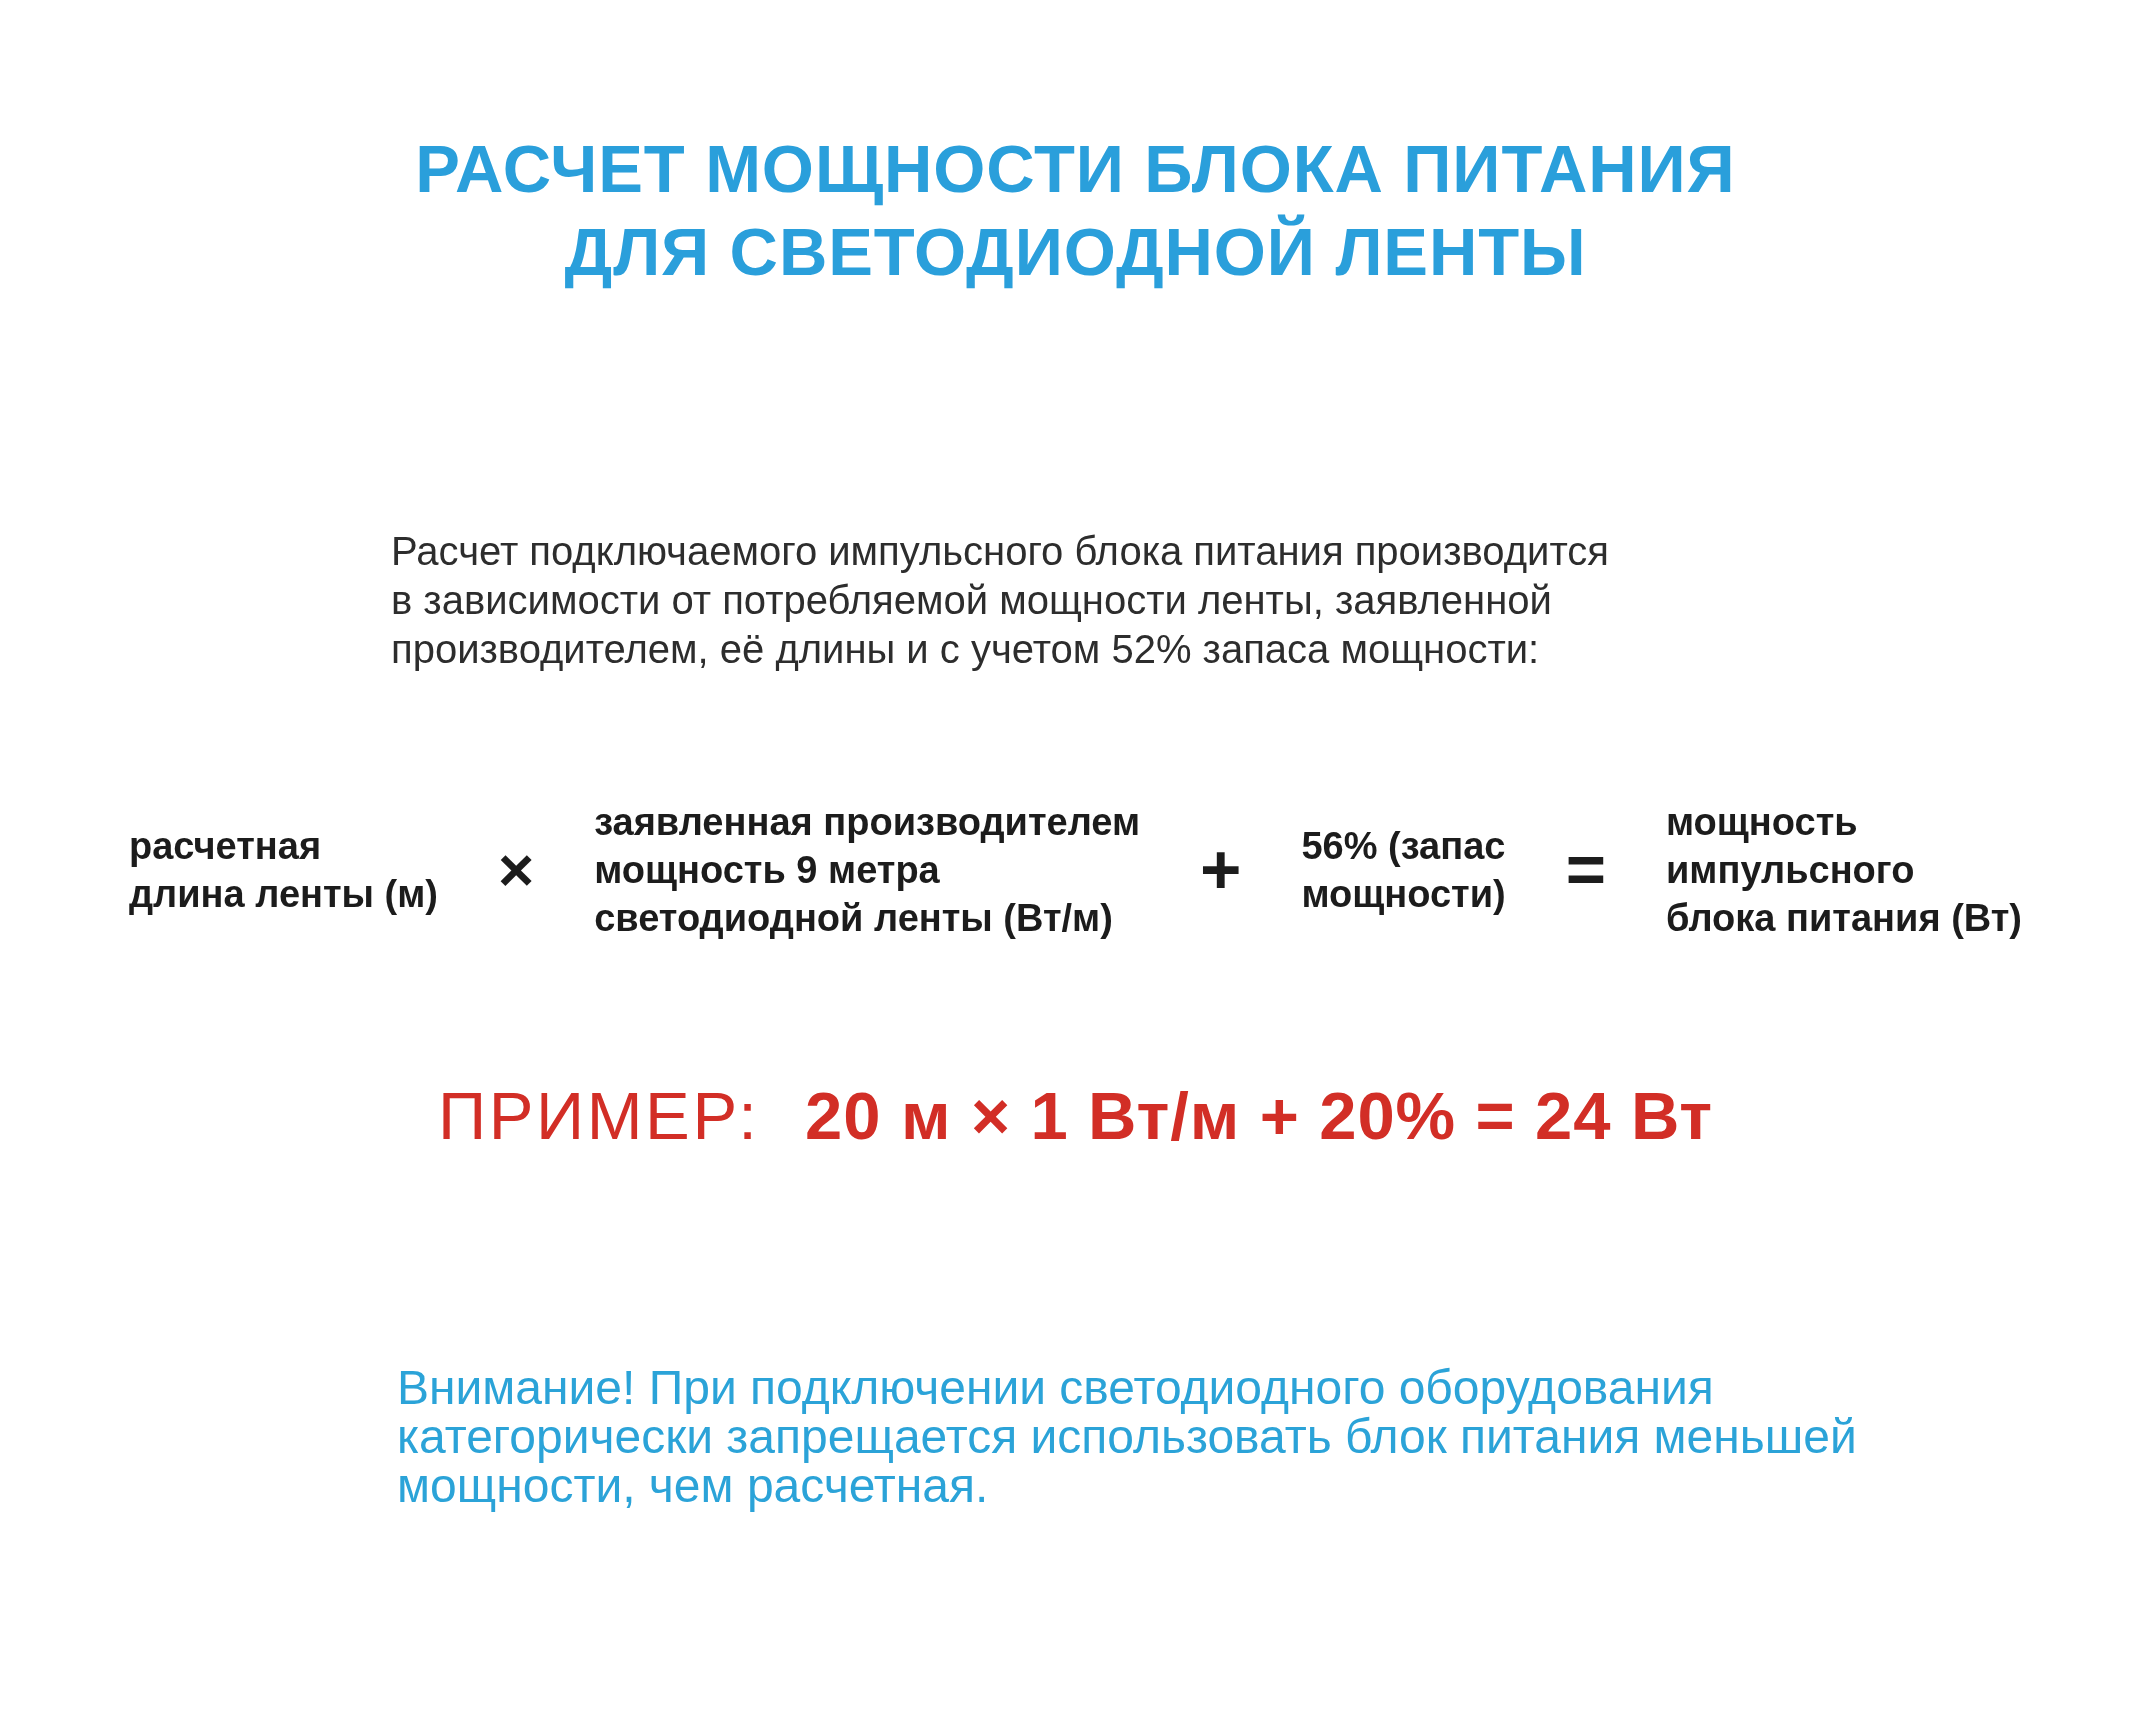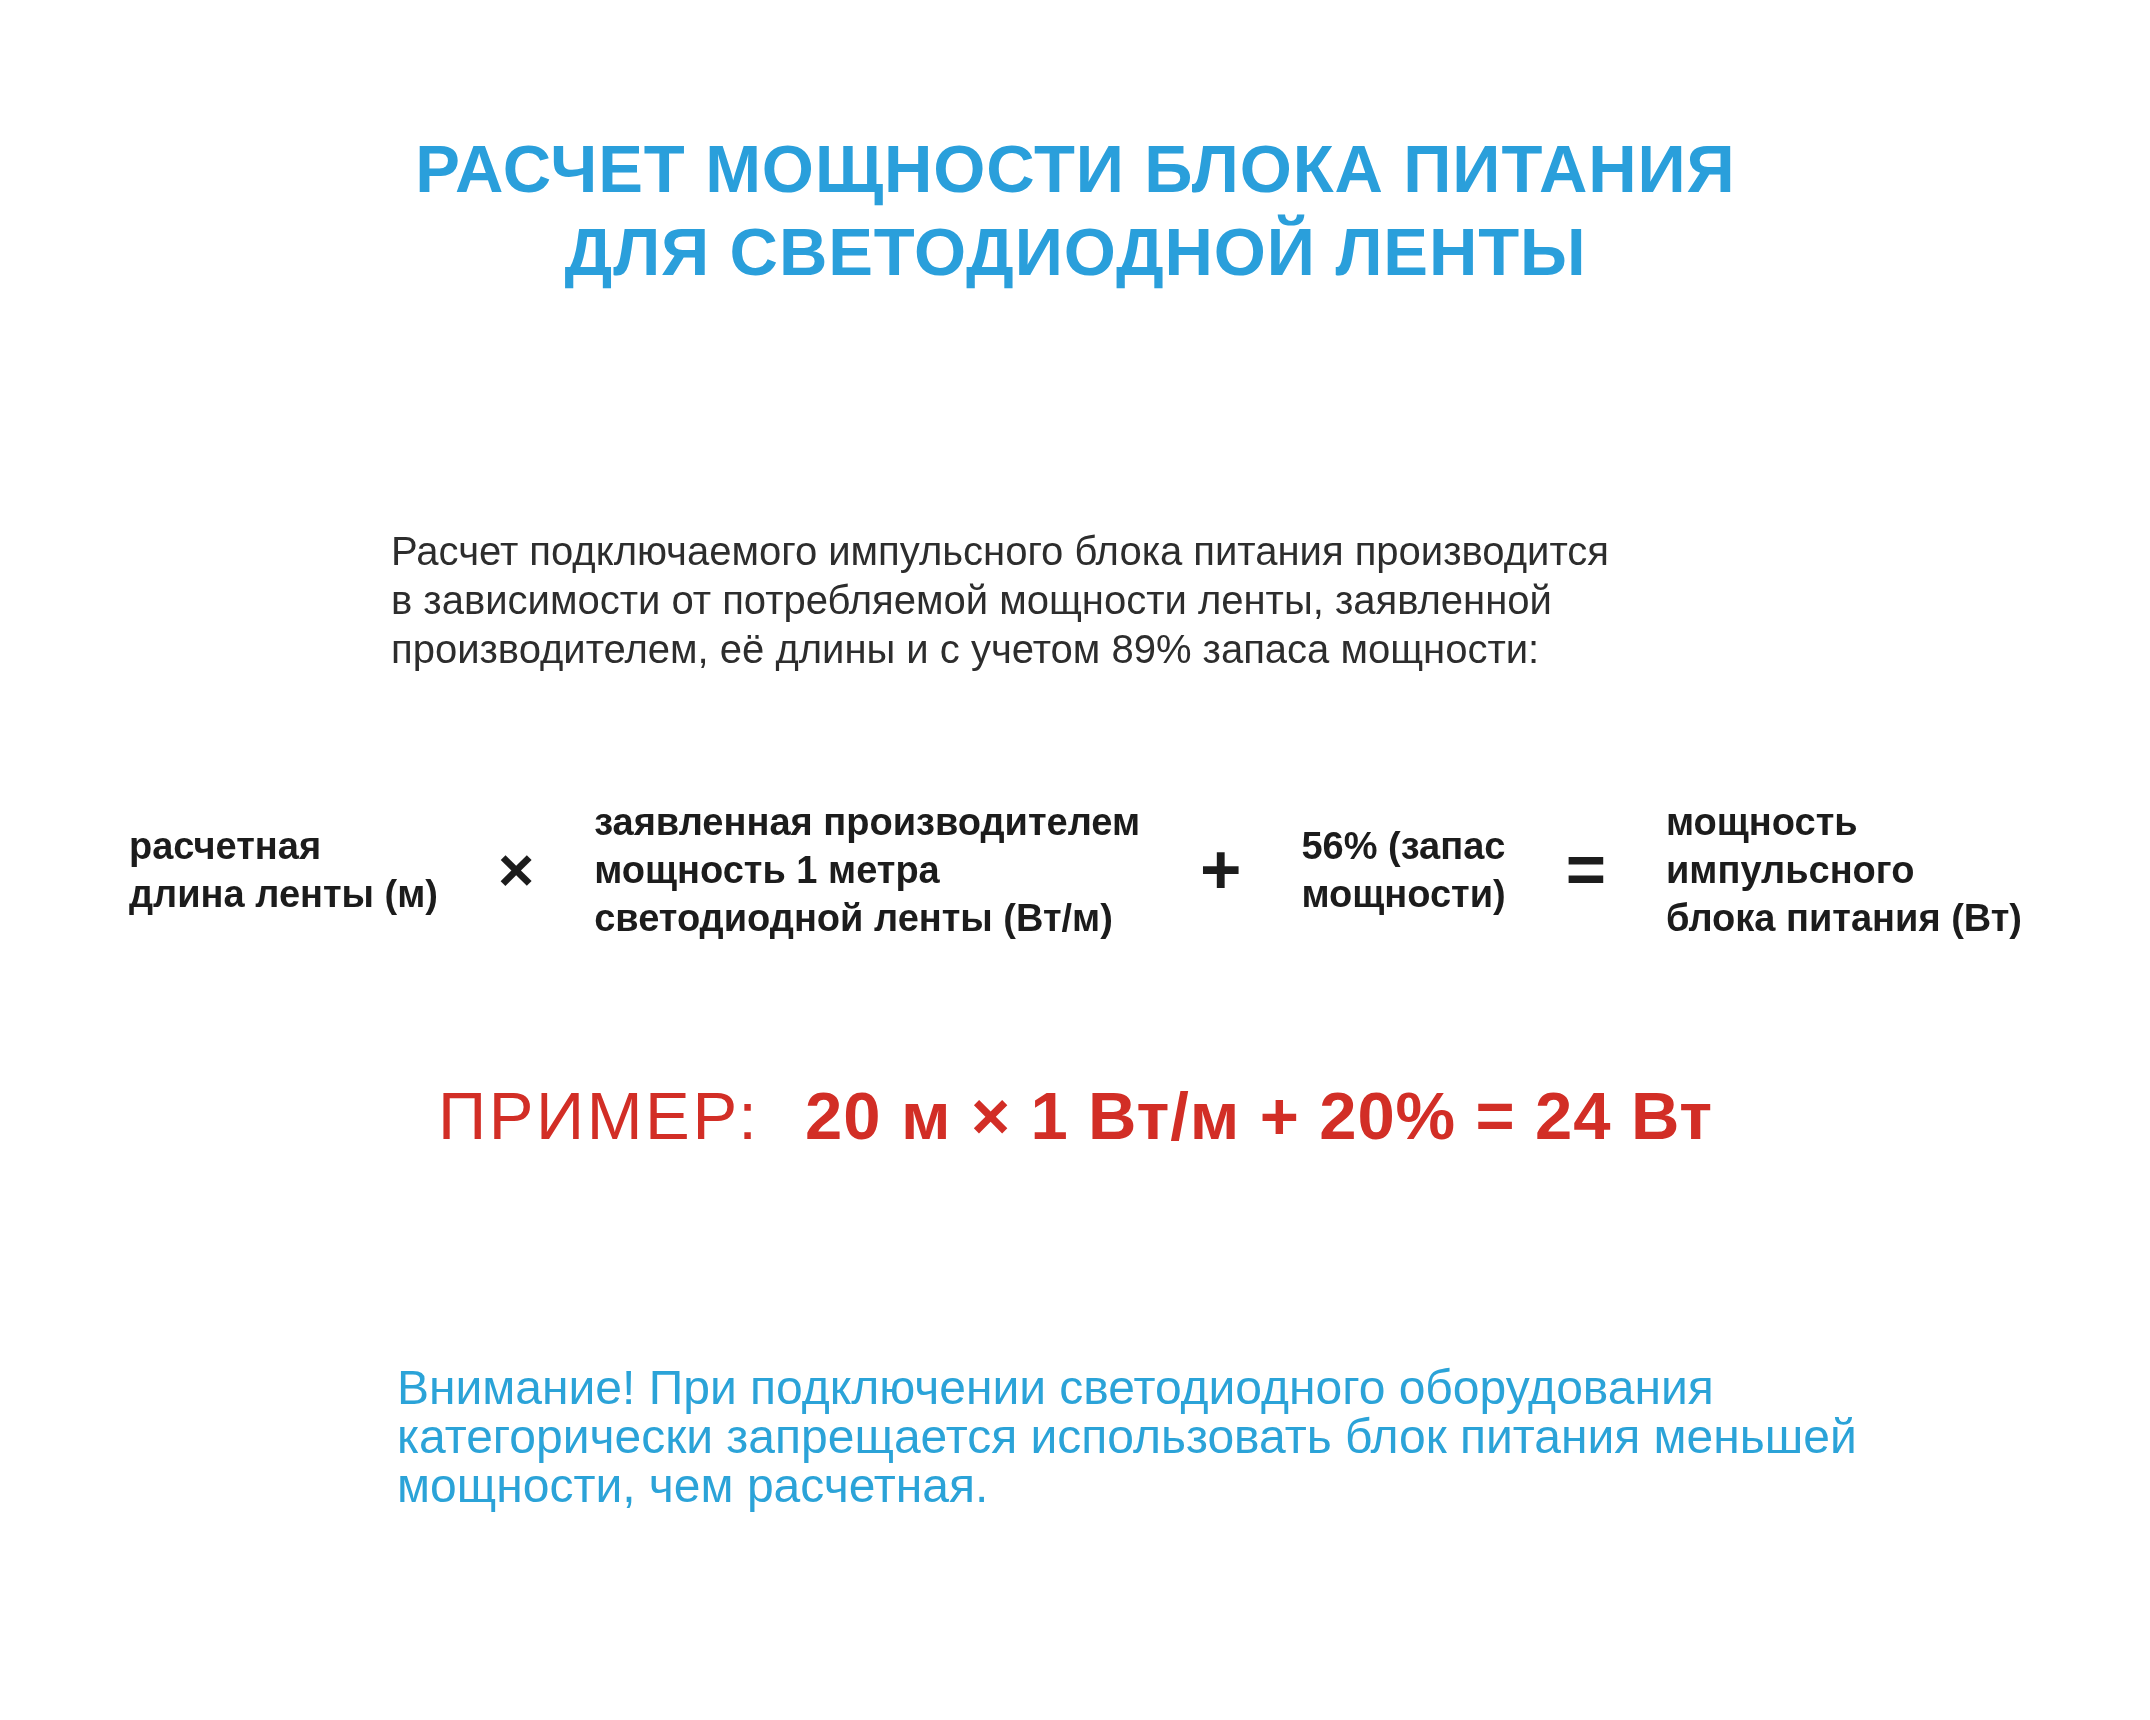--- a/index.html
+++ b/index.html
@@ -110,28 +110,28 @@
 </head>
 <body>
 
 <div id="page">
 
   <div id="title" class="pre">РАСЧЕТ МОЩНОСТИ БЛОКА ПИТАНИЯ
 ДЛЯ СВЕТОДИОДНОЙ ЛЕНТЫ</div>
 
   <div id="intro" class="pre">Расчет подключаемого импульсного блока питания производится
 в зависимости от потребляемой мощности ленты, заявленной
-производителем, её длины и с учетом 89% запаса мощности:</div>
+производителем, её длины и с учетом 52% запаса мощности:</div>
 
   <div id="formula">
     <div class="term pre">расчетная
 длина ленты (м)</div>
     <div class="op op-multiply">×</div>
     <div class="term pre">заявленная производителем
-мощность 1 метра
+мощность 9 метра
 светодиодной ленты (Вт/м)</div>
     <div class="op op-plus">+</div>
     <div class="term pre">56% (запас
 мощности)</div>
     <div class="op op-equals">=</div>
     <div class="term pre">мощность
 импульсного
 блока питания (Вт)</div>
   </div>
 

